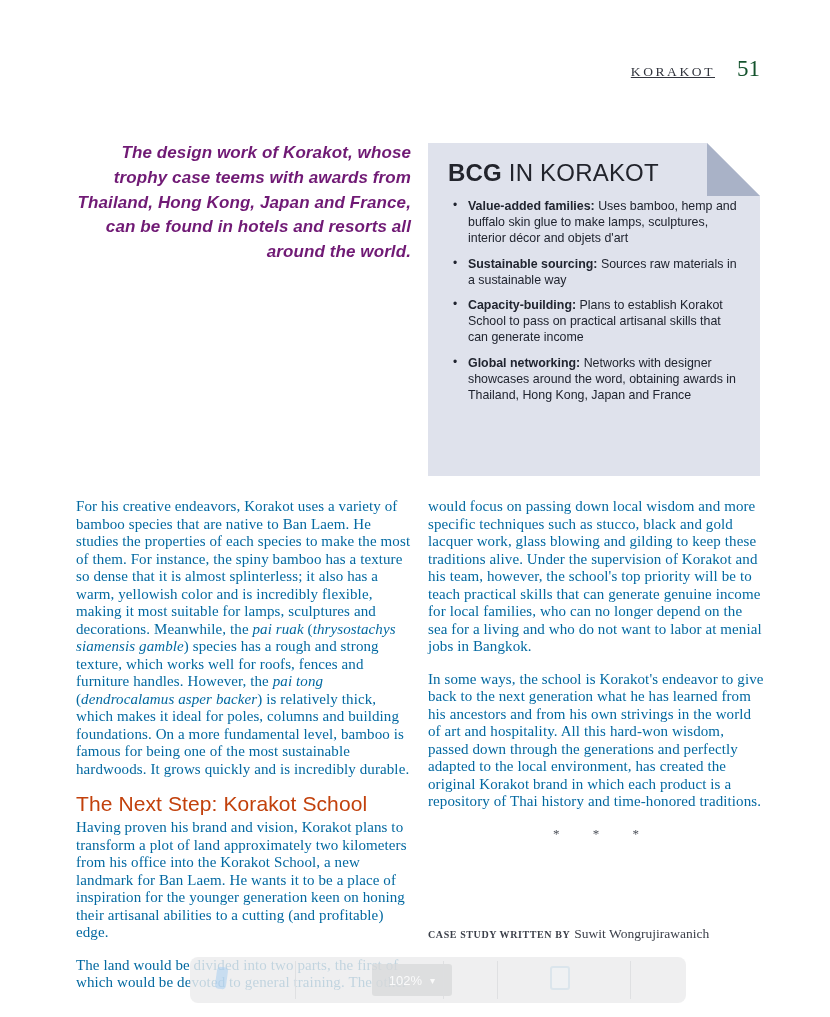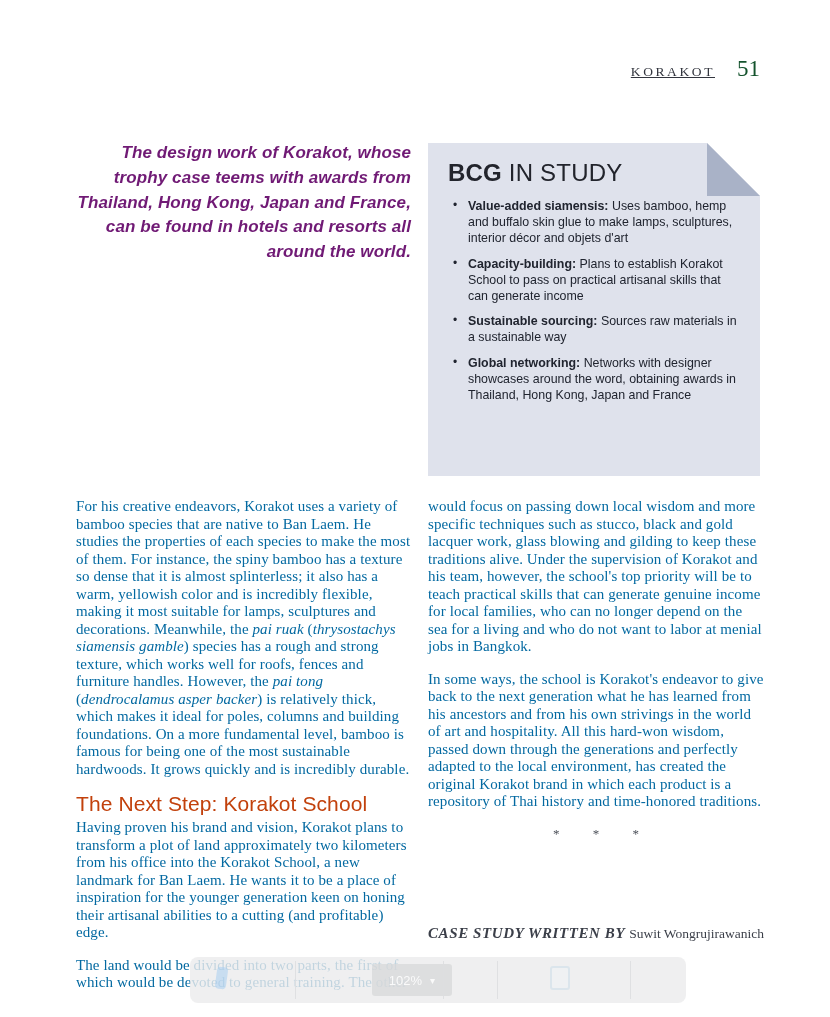--- a/index.html
+++ b/index.html
@@ -53,21 +53,21 @@
     margin:9px 0 4px 0;font-family:"Liberation Sans",sans-serif;font-weight:400;
     font-size:21px;line-height:22px;color:#c2410c;letter-spacing:0.1px;
   }
   .asterisks{
     margin-top:8px;text-align:center;word-spacing:30px;
     font-family:"Liberation Serif",serif;font-size:13px;color:#4a4e57;
   }
   
   .credits{position:absolute;left:428px;top:924px;width:336px;}
   .credit-line{margin:0 0 5px 0;font-family:"Liberation Serif",serif;color:#3b3f49;}
-  .clabel{font-style:italic;font-size:15px;letter-spacing:0.6px;font-weight:700;}
+  .clabel{font-size:10px;letter-spacing:0.6px;font-weight:700;}
   .cname{font-size:13.5px;}
   
   .toolbar{
     position:absolute;left:190px;top:957px;width:496px;height:46px;
     background:rgba(235,236,237,0.82);border-radius:8px;
   }
   .tb-sep{position:absolute;top:4px;width:1px;height:38px;background:rgba(221,222,224,0.9);}
   .tb-zoom{
     position:absolute;left:182px;top:7px;width:80px;height:32px;border-radius:3px;
     background:rgba(215,216,217,0.75);display:flex;align-items:center;justify-content:center;gap:8px;
@@ -92,26 +92,26 @@
 
   <div class="hdr">
     <span class="hdr-section">KORAKOT</span>
     <span class="hdr-page">51</span>
   </div>
 
   <div class="quote">The design work of Korakot, whose trophy case teems with awards from Thailand, Hong Kong, Japan and France, can be found in hotels and resorts all around the world.</div>
 
   <div class="box">
     <div class="box-title">
-      <span class="tb">BCG</span><span> IN STUDY</span>
+      <span class="tb">BCG</span><span> IN KORAKOT</span>
     </div>
     <ul>
-      <li><span class="blabel">Value-added siamensis:</span><span> Uses bamboo, hemp and buffalo skin glue to make lamps, sculptures, interior décor and objets d'art</span></li>
+      <li><span class="blabel">Value-added families:</span><span> Uses bamboo, hemp and buffalo skin glue to make lamps, sculptures, interior décor and objets d'art</span></li>
+      <li><span class="blabel">Sustainable sourcing:</span><span> Sources raw materials in a sustainable way</span></li>
       <li><span class="blabel">Capacity-building:</span><span> Plans to establish Korakot School to pass on practical artisanal skills that can generate income</span></li>
-      <li><span class="blabel">Sustainable sourcing:</span><span> Sources raw materials in a sustainable way</span></li>
       <li><span class="blabel">Global networking:</span><span> Networks with designer showcases around the word, obtaining awards in Thailand, Hong Kong, Japan and France</span></li>
     </ul>
   </div>
   <div class="fold" style="left:707px;top:143px;position:absolute;"></div>
 
   <div class="col col-left">
     <p class="bodyp"><span>For his creative endeavors, Korakot uses a variety of bamboo species that are native to Ban Laem. He studies the properties of each species to make the most of them. For instance, the spiny bamboo has a texture so dense that it is almost splinterless; it also has a warm, yellowish color and is incredibly flexible, making it most suitable for lamps, sculptures and decorations. Meanwhile, the </span><span class="it">pai ruak</span><span> (</span><span class="it">thrysostachys siamensis gamble</span><span>) species has a rough and strong texture, which works well for roofs, fences and furniture handles. However, the </span><span class="it">pai tong</span><span> (</span><span class="it">dendrocalamus asper backer</span><span>) is relatively thick, which makes it ideal for poles, columns and building foundations. On a more fundamental level, bamboo is famous for being one of the most sustainable hardwoods. It grows quickly and is incredibly durable.</span></p>
     <h2 class="subhead">The Next Step: Korakot School</h2>
     <p class="bodyp">Having proven his brand and vision, Korakot plans to transform a plot of land approximately two kilometers from his office into the Korakot School, a new landmark for Ban Laem. He wants it to be a place of inspiration for the younger generation keen on honing their artisanal abilities to a cutting (and profitable) edge.</p>
     <p class="bodyp">The land would be divided into two parts, the first of which would be devoted to general training. The other</p>

